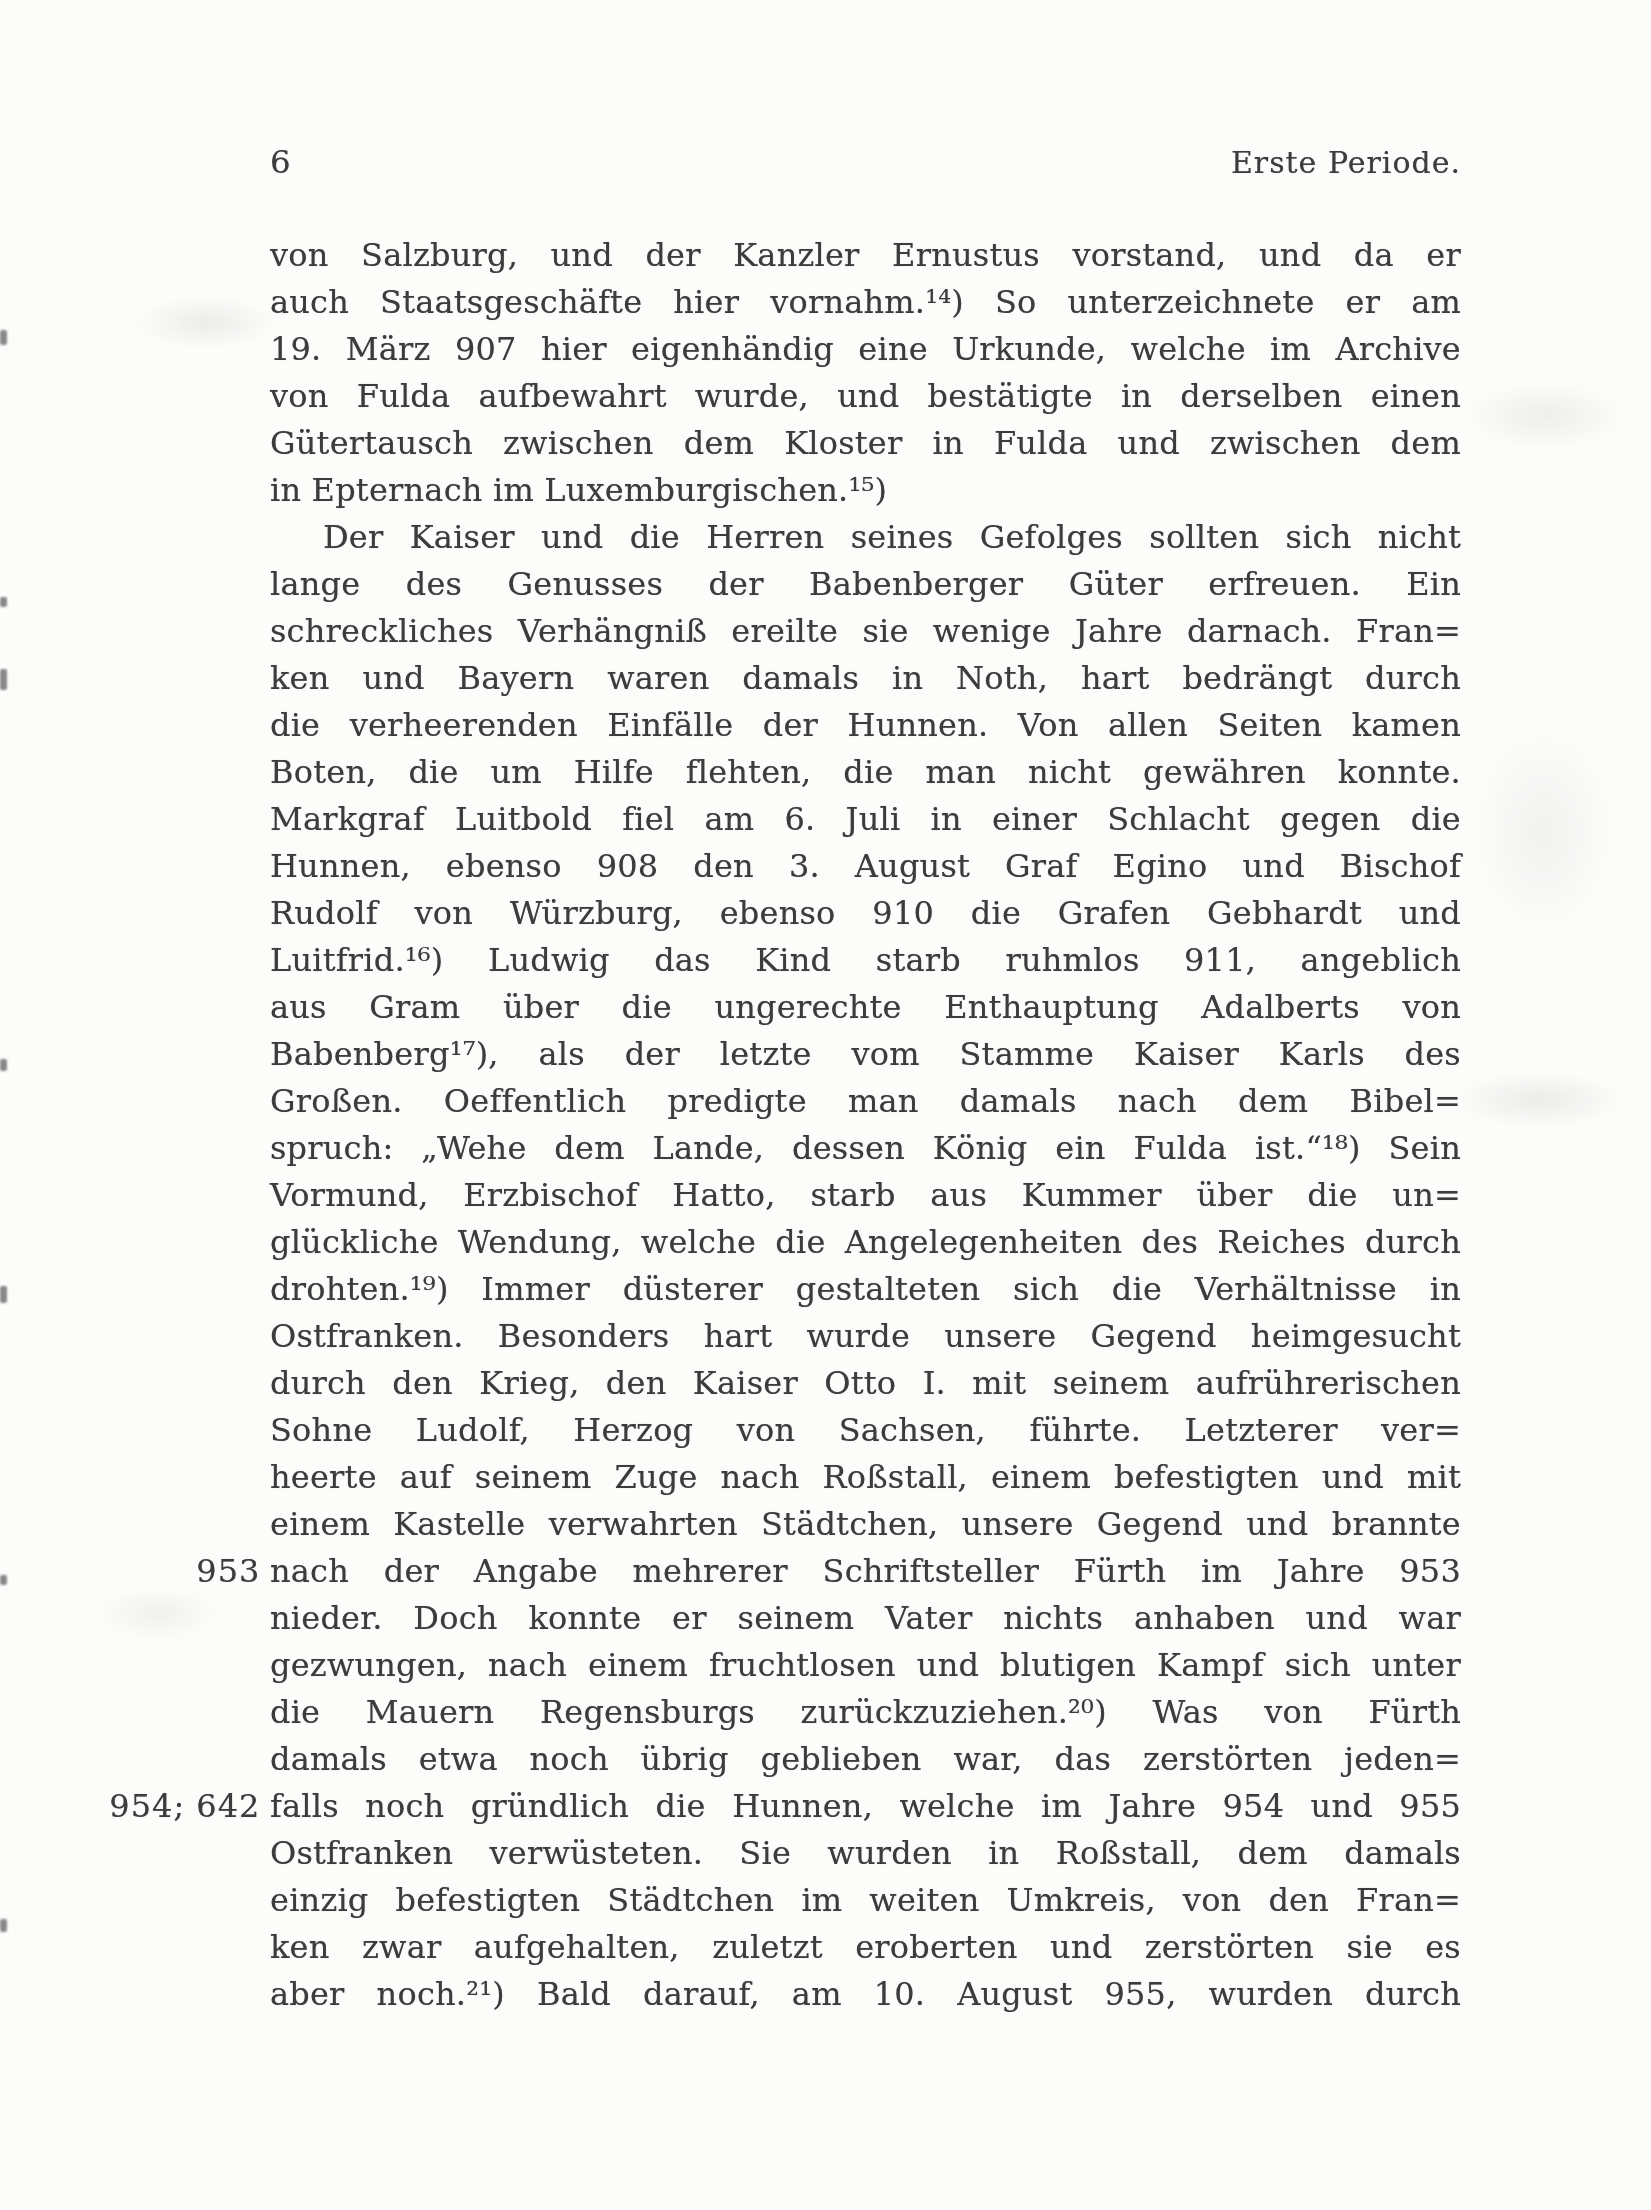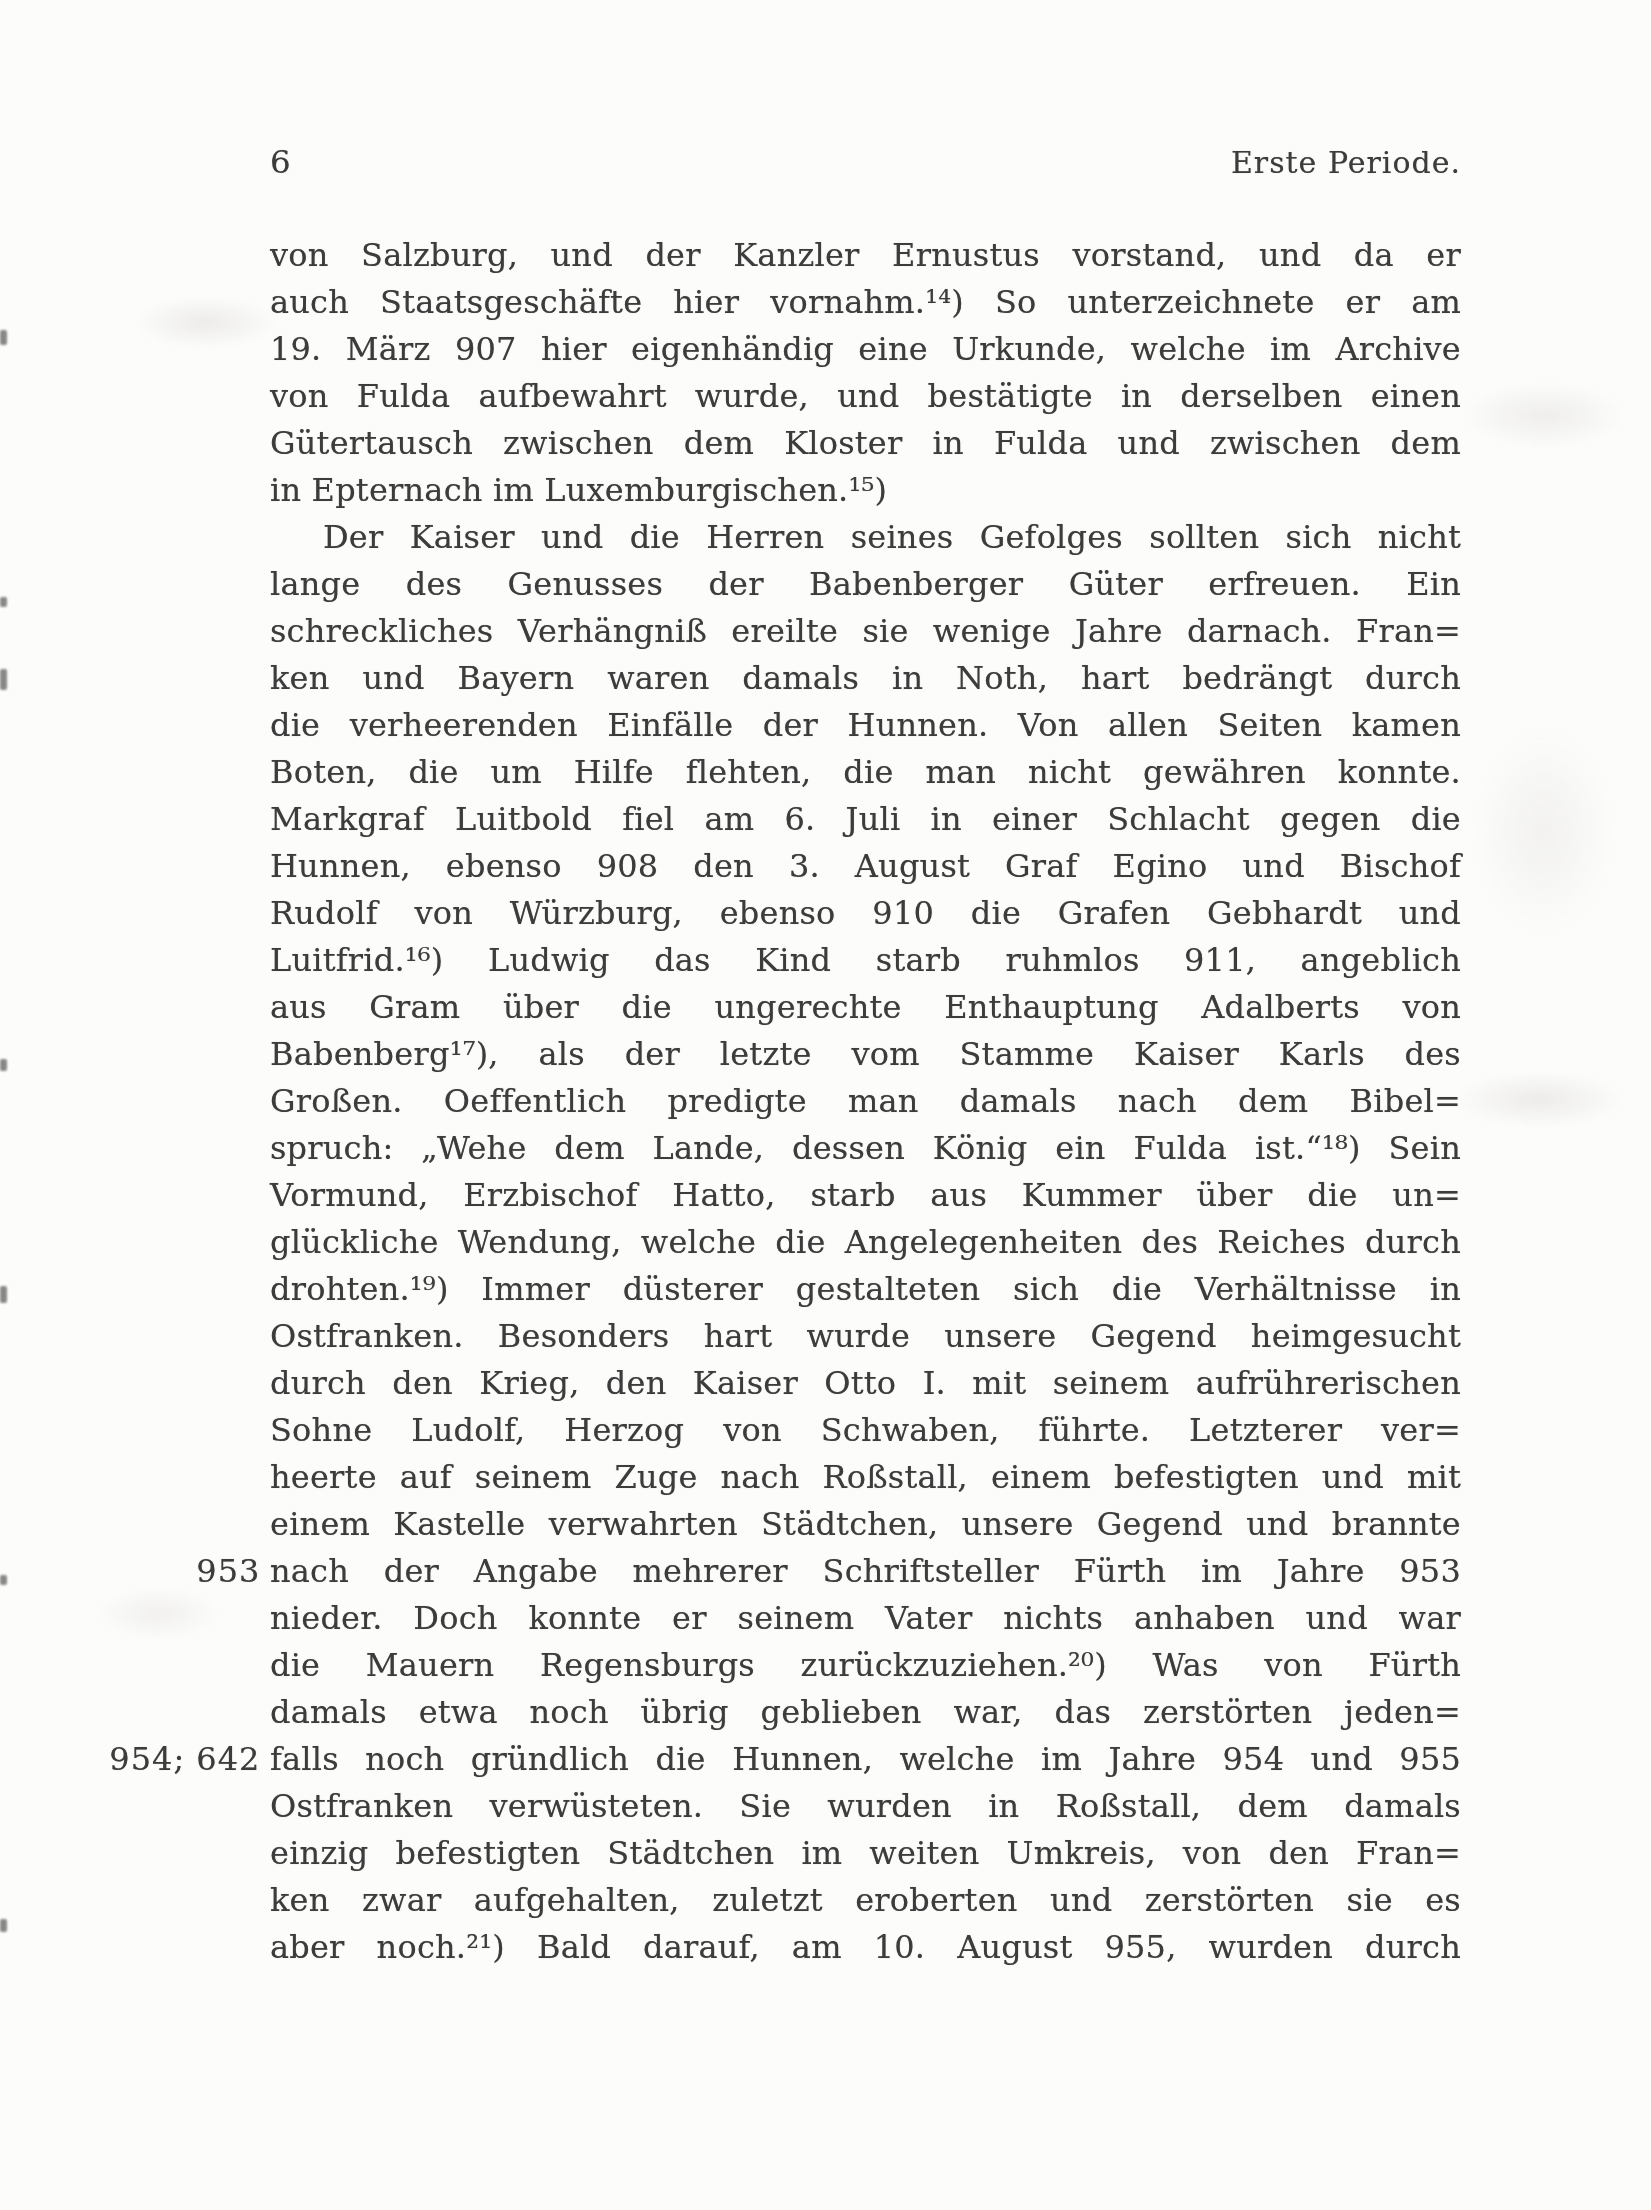--- a/index.html
+++ b/index.html
@@ -146,29 +146,30 @@
       <div class="line">Luitfrid.¹⁶) Ludwig das Kind starb ruhmlos 911, angeblich</div>
       <div class="line">aus Gram über die ungerechte Enthauptung Adalberts von</div>
       <div class="line">Babenberg¹⁷), als der letzte vom Stamme Kaiser Karls des</div>
       <div class="line">Großen. Oeffentlich predigte man damals nach dem Bibel=</div>
       <div class="line">spruch: „Wehe dem Lande, dessen König ein Fulda ist.“¹⁸) Sein</div>
       <div class="line">Vormund, Erzbischof Hatto, starb aus Kummer über die un=</div>
       <div class="line">glückliche Wendung, welche die Angelegenheiten des Reiches durch</div>
       <div class="line">drohten.¹⁹) Immer düsterer gestalteten sich die Verhältnisse in</div>
       <div class="line">Ostfranken. Besonders hart wurde unsere Gegend heimgesucht</div>
       <div class="line">durch den Krieg, den Kaiser Otto I. mit seinem aufrührerischen</div>
-      <div class="line">Sohne Ludolf, Herzog von Schwaben, führte. Letzterer ver=</div>
+      <div class="line">Sohne Ludolf, Herzog von Sachsen, führte. Letzterer ver=</div>
       <div class="line">heerte auf seinem Zuge nach Roßstall, einem befestigten und mit</div>
       <div class="line">einem Kastelle verwahrten Städtchen, unsere Gegend und brannte</div>
 
       <div class="line">
         <span class="margin-year">953</span><span class="line-text">nach der Angabe mehrerer Schriftsteller Fürth im Jahre 953</span>
       </div>
 
       <div class="line">nieder. Doch konnte er seinem Vater nichts anhaben und war</div>
+      <div class="line">gezwungen, nach einem fruchtlosen und blutigen Kampf sich unter</div>
       <div class="line">die Mauern Regensburgs zurückzuziehen.²⁰) Was von Fürth</div>
       <div class="line">damals etwa noch übrig geblieben war, das zerstörten jeden=</div>
 
       <div class="line">
         <span class="margin-year">954; 642</span><span class="line-text">falls noch gründlich die Hunnen, welche im Jahre 954 und 955</span>
       </div>
 
       <div class="line">Ostfranken verwüsteten. Sie wurden in Roßstall, dem damals</div>
       <div class="line">einzig befestigten Städtchen im weiten Umkreis, von den Fran=</div>
       <div class="line">ken zwar aufgehalten, zuletzt eroberten und zerstörten sie es</div>

